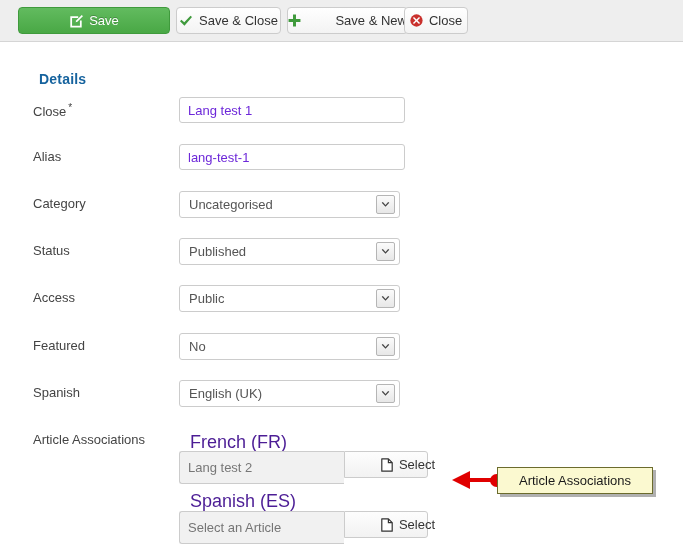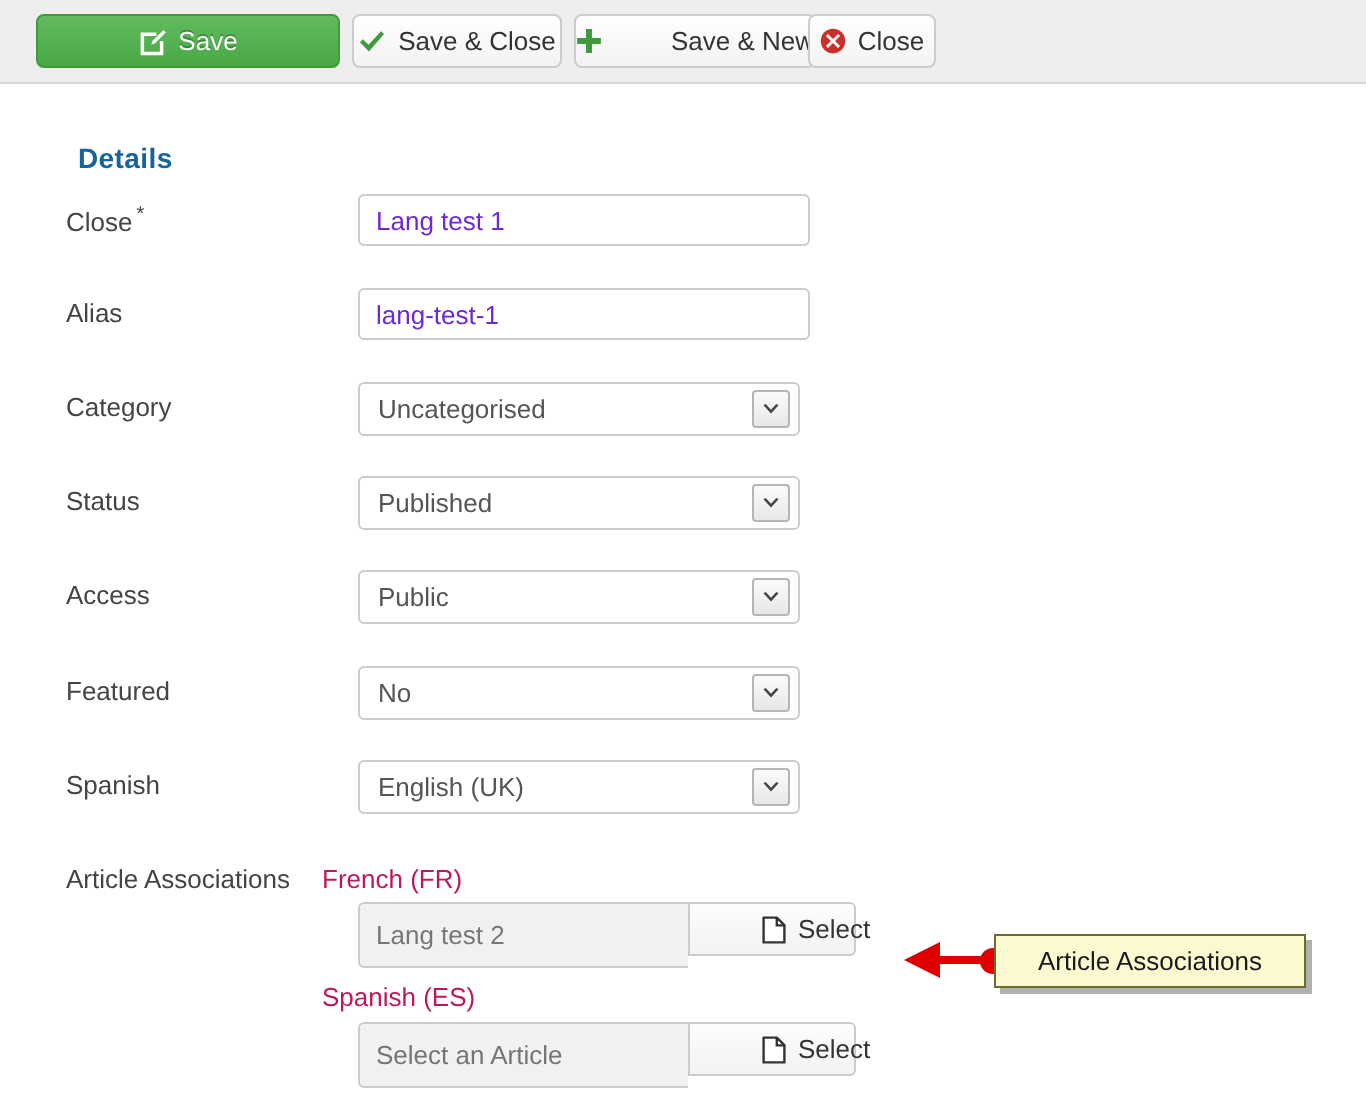--- a/index.html
+++ b/index.html
@@ -150,23 +150,23 @@
     border-radius: 2px;
     background: linear-gradient(to bottom, #fbfbfb 0%, #e7e7e7 100%);
     display: flex;
     align-items: center;
     justify-content: center;
   }
 
   
   .assoc-lang {
     position: absolute;
-    left: 161px;
-    font-size: 13px;
-    color: #be185d;
+    left: 190px;
+    font-size: 18px;
+    color: #4c1d95;
   }
   .assoc-group {
     position: absolute;
     left: 179px;
     display: flex;
     height: 27px;
   }
   .assoc-field {
     width: 165px;
     height: 33px;

